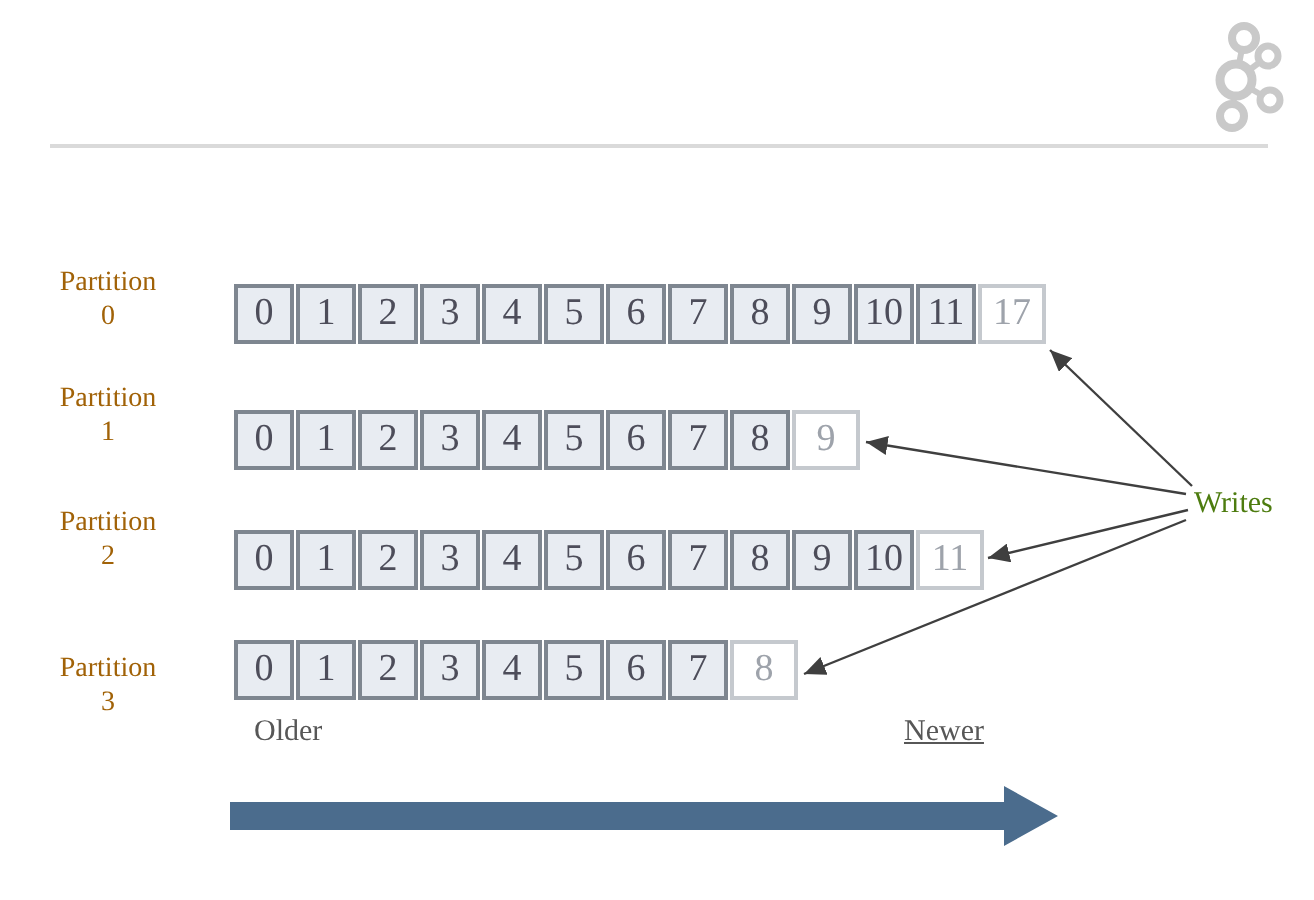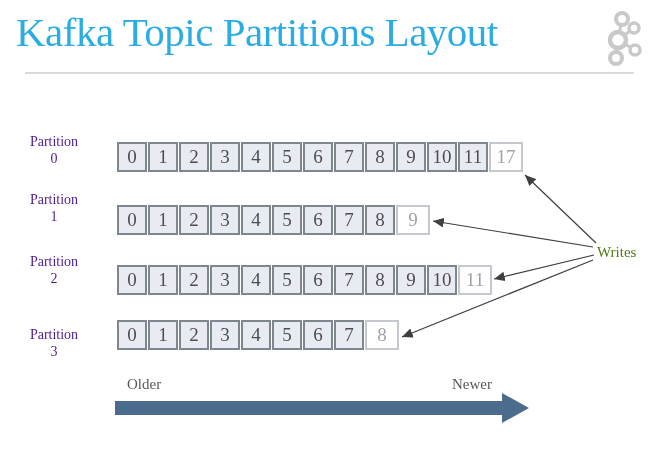--- a/index.html
+++ b/index.html
@@ -33,21 +33,21 @@
   }
   .logo { position: absolute; left: 598px; top: 6px; }
 
   .plabel {
     position: absolute;
     left: 10px;
     width: 88px;
     text-align: center;
     font-size: 14px;
     line-height: 17px;
-    color: #4c1d95;
+    color: #a16207;
   }
   .prow {
     position: absolute;
     left: 117px;
     display: flex;
     gap: 1px;
   }
   .cell {
     width: 26px;
     height: 26px;
@@ -67,39 +67,38 @@
   }
   .writes {
     position: absolute;
     left: 597px;
     top: 244px;
     font-size: 15px;
     color: #4d7c0f;
   }
   .older, .newer {
     position: absolute;
-    top: 376px;
+    top: 358px;
     font-size: 15px;
     color: #575757;
   }
   .older { left: 127px; }
-  .newer { left: 452px; }
+  .newer { left: 452px; text-decoration: underline; }
   .overlay {
     position: absolute;
     left: 0; top: 0;
     width: 657px; height: 450px;
     pointer-events: none;
   }
 </style>
 </head>
 <body>
 
 <div class="slide">
 
-  <h1 class="title">Kafka Topic Partitions Layout</h1>
 
   <svg class="logo" width="48" height="62" viewBox="0 0 48 62">
     <g stroke="#C9C9C9" fill="none">
       <line x1="20" y1="34" x2="24" y2="13" stroke-width="3"></line>
       <line x1="20" y1="34" x2="18" y2="52" stroke-width="3"></line>
       <line x1="20" y1="34" x2="36" y2="22" stroke-width="3"></line>
       <line x1="20" y1="34" x2="37" y2="44" stroke-width="3"></line>
       <circle cx="24" cy="13" r="6" stroke-width="4" fill="#ffffff"></circle>
       <circle cx="20" cy="34" r="8" stroke-width="4.5" fill="#ffffff"></circle>
       <circle cx="18" cy="52" r="6" stroke-width="4" fill="#ffffff"></circle>

